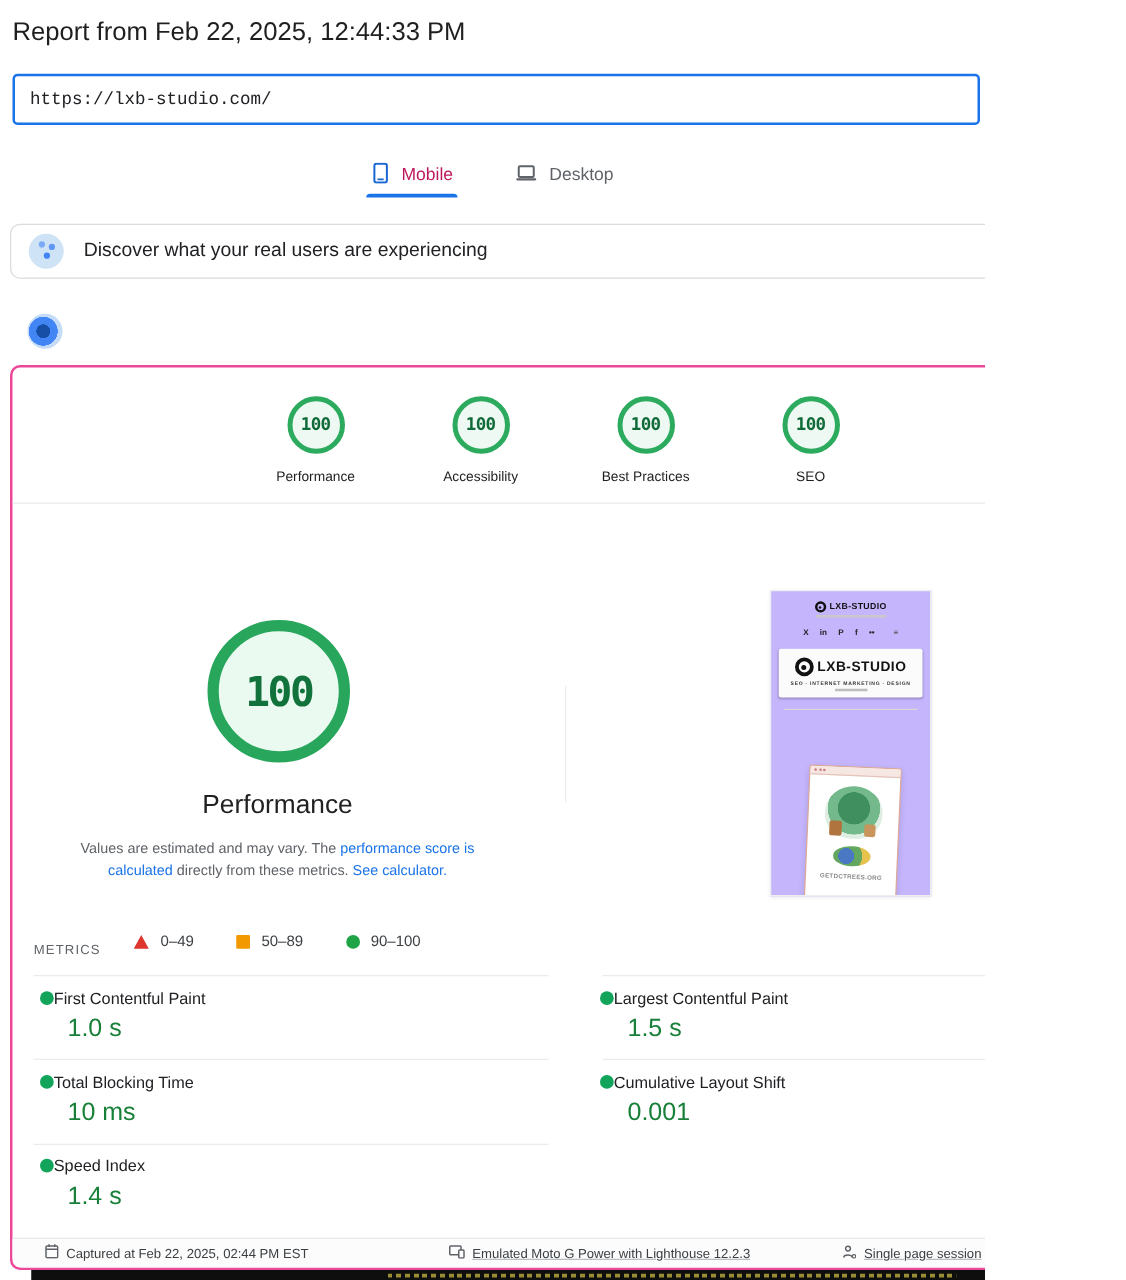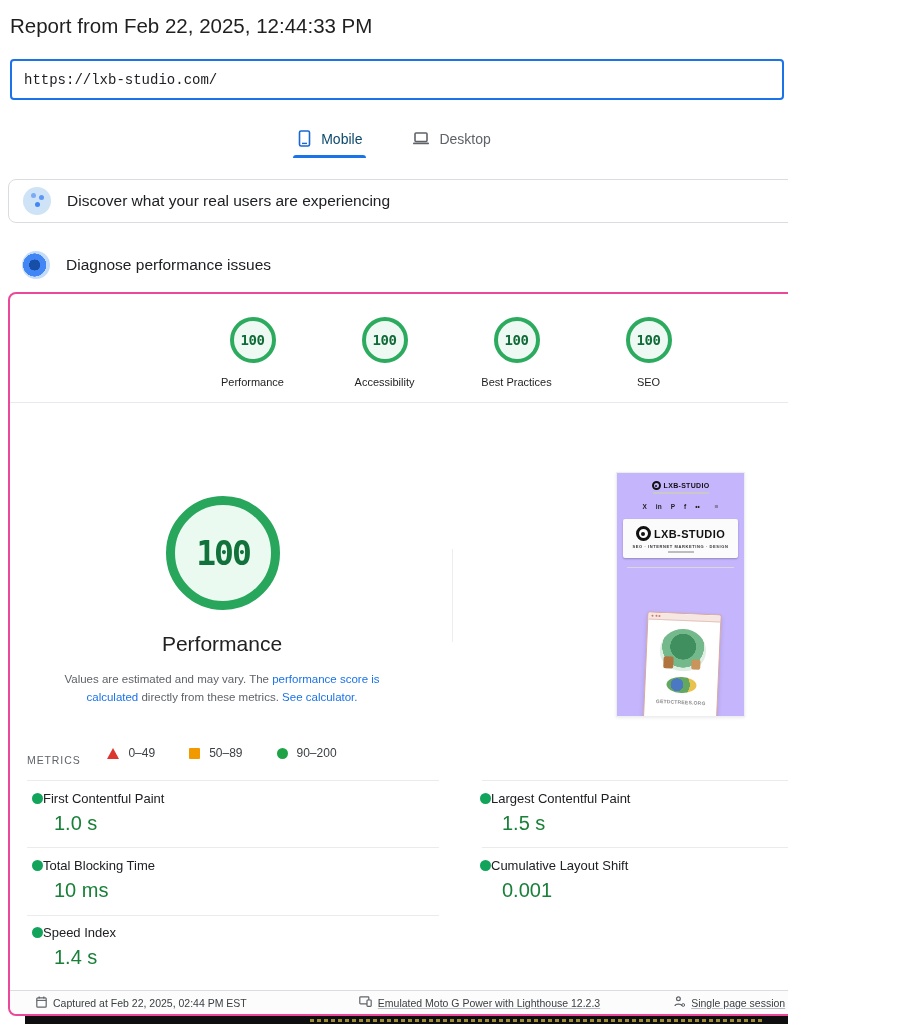--- a/index.html
+++ b/index.html
@@ -15,21 +15,21 @@
     border:2px solid #1a73e8; border-radius:4px; padding:0 12px; font-size:14px;
     color:#202124; font-family:Liberation Mono, monospace; outline:none; }
   .analyze-btn { position:absolute; left:800px; top:59px; width:92px; height:41px;
     background:#1a73e8; color:#fff; border:none; border-radius:4px;
     font-size:14px; font-weight:700; font-family:"Liberation Sans", sans-serif; cursor:pointer; }
 
   
   .tabs { position:absolute; left:0; top:124px; width:100%; display:flex; justify-content:center; gap:42px; }
   .tab { display:flex; align-items:center; gap:9px; padding:6px 4px 11px 4px; position:relative; cursor:pointer; }
   .tab .tab-label { font-size:14px; color:#5f6368; }
-  .tab.active .tab-label { color:#0c4a6e; font-weight:500; }
+  .tab.active .tab-label { color:#be185d; font-weight:500; }
   .tab.active::after { content:""; position:absolute; left:0; right:0; bottom:0; height:3px;
     background:#1a73e8; border-radius:3px 3px 0 0; }
   .tab svg { display:block; }
 
   
   .discover-card { position:absolute; left:8px; top:179px; width:885px; height:44px;
     border:1px solid #dadce0; border-radius:8px; display:flex; align-items:center; padding:0 14px; background:#fff; }
   .discover-icon { width:28px; height:28px; border-radius:50%; background:#cfe3f7; position:relative; flex:none; }
   .discover-icon::before { content:""; position:absolute; left:8px; top:6px; width:5px; height:5px; border-radius:50%;
     background:#7baaf7; box-shadow:8px 2px 0 #5e97f6, 4px 9px 0 #4285f4; }
@@ -180,21 +180,20 @@
             <rect x="6.8" y="3.6" width="1.5" height="4.6" fill="#1a73e8"></rect>
             <rect x="6.8" y="9.4" width="1.5" height="1.6" fill="#1a73e8"></rect>
           </svg>
       </span>
       <span class="no-data-label">No Data</span>
     </span>
   </div>
 
   <div class="diagnose-head">
     <span class="diagnose-icon"></span>
-    <span class="diagnose-title">Diagnose performance issues</span>
   </div>
 
   <div class="main-card">
 
     <div class="cat-row">
       <div class="cat-item">
         <div class="mini-gauge">
           <span class="score">100</span>
         </div>
         <div class="cat-label">Performance</div>
@@ -232,21 +231,21 @@
       <div class="legend-item">
         <span class="shape-triangle"></span>
         <span class="legend-label">0–49</span>
       </div>
       <div class="legend-item">
         <span class="shape-square"></span>
         <span class="legend-label">50–89</span>
       </div>
       <div class="legend-item">
         <span class="shape-circle"></span>
-        <span class="legend-label">90–200</span>
+        <span class="legend-label">90–100</span>
       </div>
     </div>
 
     <div class="divider-v"></div>
 
     <div class="thumb">
       <div class="thumb-header">
         <span class="t-target"></span>
         <span class="thumb-sitename">LXB-STUDIO</span>
       </div>

